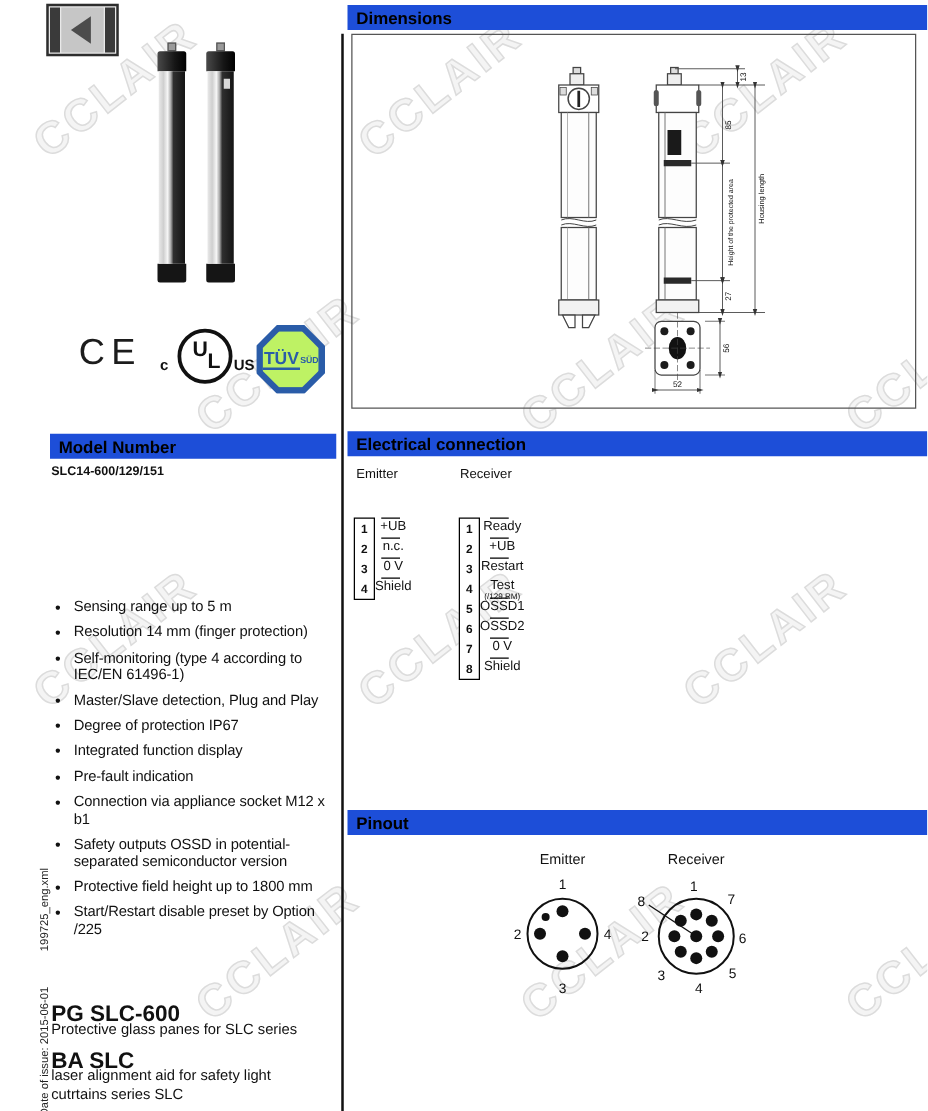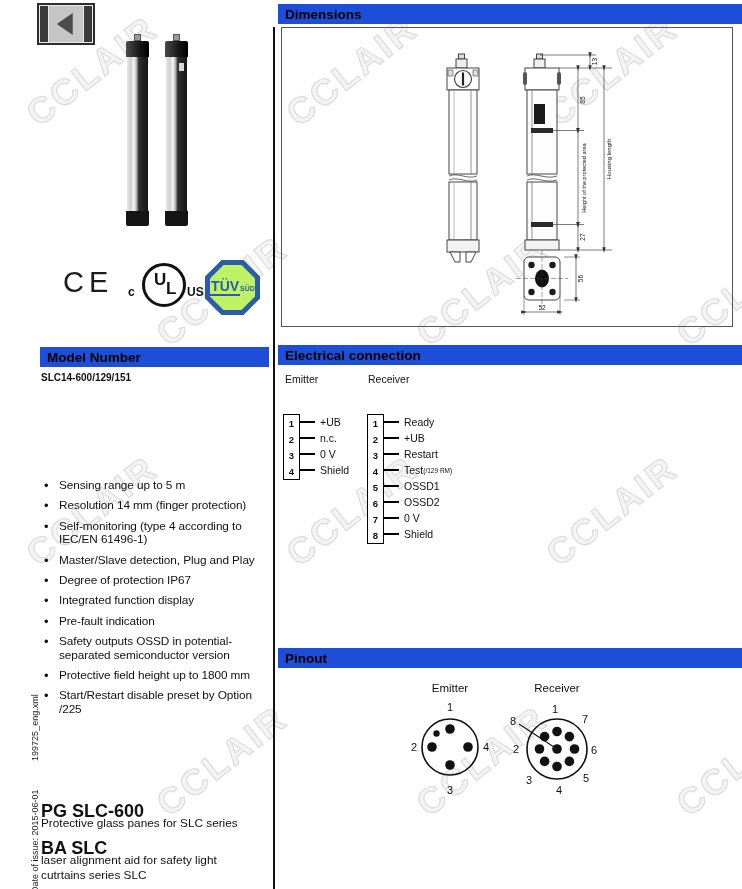--- a/index.html
+++ b/index.html
@@ -75,21 +75,21 @@
   .dim-box{position:absolute;left:281px;top:27px;width:452px;height:300px;border:1px solid #555;
            box-sizing:border-box;z-index:2;}
   .dim-box svg{display:block;}
 
   
   .sub-label{position:absolute;font-size:10.5px;color:#111;z-index:2;}
   .connector{position:absolute;display:flex;z-index:2;}
   .cnums{border:1.3px solid #000;display:flex;flex-direction:column;width:17px;box-sizing:border-box;background:#fff;}
   .cnum{height:16px;display:flex;align-items:center;justify-content:center;font-size:9.5px;font-weight:bold;}
   .clabels{display:flex;flex-direction:column;}
-  .crow{height:16px;display:flex;align-items:center;}
+  .crow{height:16px;display:flex;align-items:center;flex-direction:column;}
   .lead{width:15px;height:1.2px;background:#000;margin-right:5px;}
   .clabel{font-size:10.5px;white-space:nowrap;}
   .cnote{font-size:6.5px;vertical-align:2px;}
 
   
   .pin-title{position:absolute;font-size:11.5px;z-index:2;width:80px;text-align:center;}
   .pin-svg{position:absolute;z-index:2;}
   .pin-svg text{font-family:"Liberation Sans",sans-serif;font-size:11px;fill:#111;}
 </style>
 </head>
@@ -159,20 +159,21 @@
   <div class="model-name">SLC14-600/129/151</div>
 
   <ul class="features-list">
     <li>Sensing range up to 5 m</li>
     <li>Resolution 14 mm (finger protection)</li>
     <li>Self-monitoring (type 4 according to IEC/EN 61496-1)</li>
     <li>Master/Slave detection, Plug and Play</li>
     <li>Degree of protection IP67</li>
     <li>Integrated function display</li>
     <li>Pre-fault indication</li>
+    <li>Connection via appliance socket M12 x b1</li>
     <li>Safety outputs OSSD in potential-separated semiconductor version</li>
     <li>Protective field height up to 1800 mm</li>
     <li>Start/Restart disable preset by Option /225</li>
   </ul>
 
   <div class="acc-name" style="top:801px">PG SLC-600</div>
   <div class="acc-desc" style="top:816px">Protective glass panes for SLC series</div>
   <div class="acc-name" style="top:838px">BA SLC</div>
   <div class="acc-desc" style="top:853px">laser alignment aid for safety light cutrtains series SLC</div>
 

